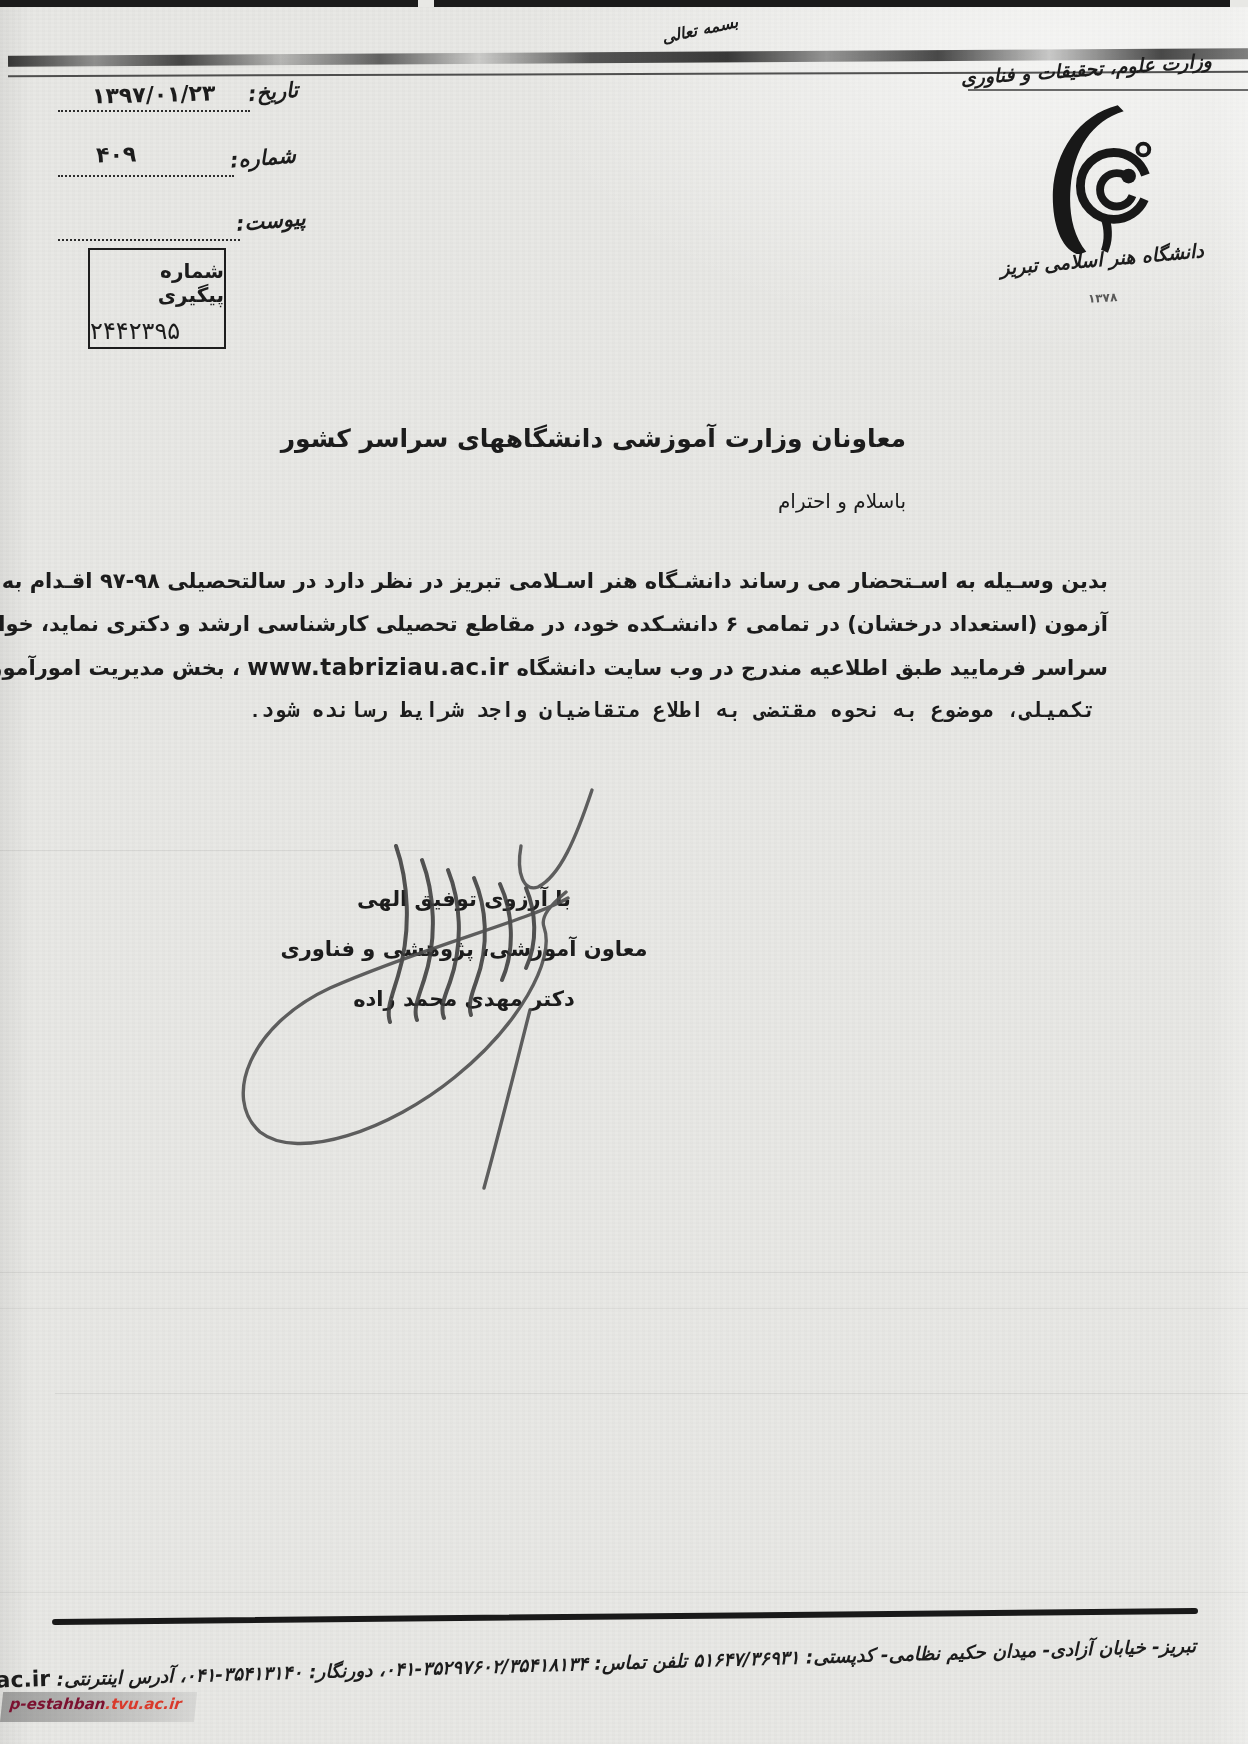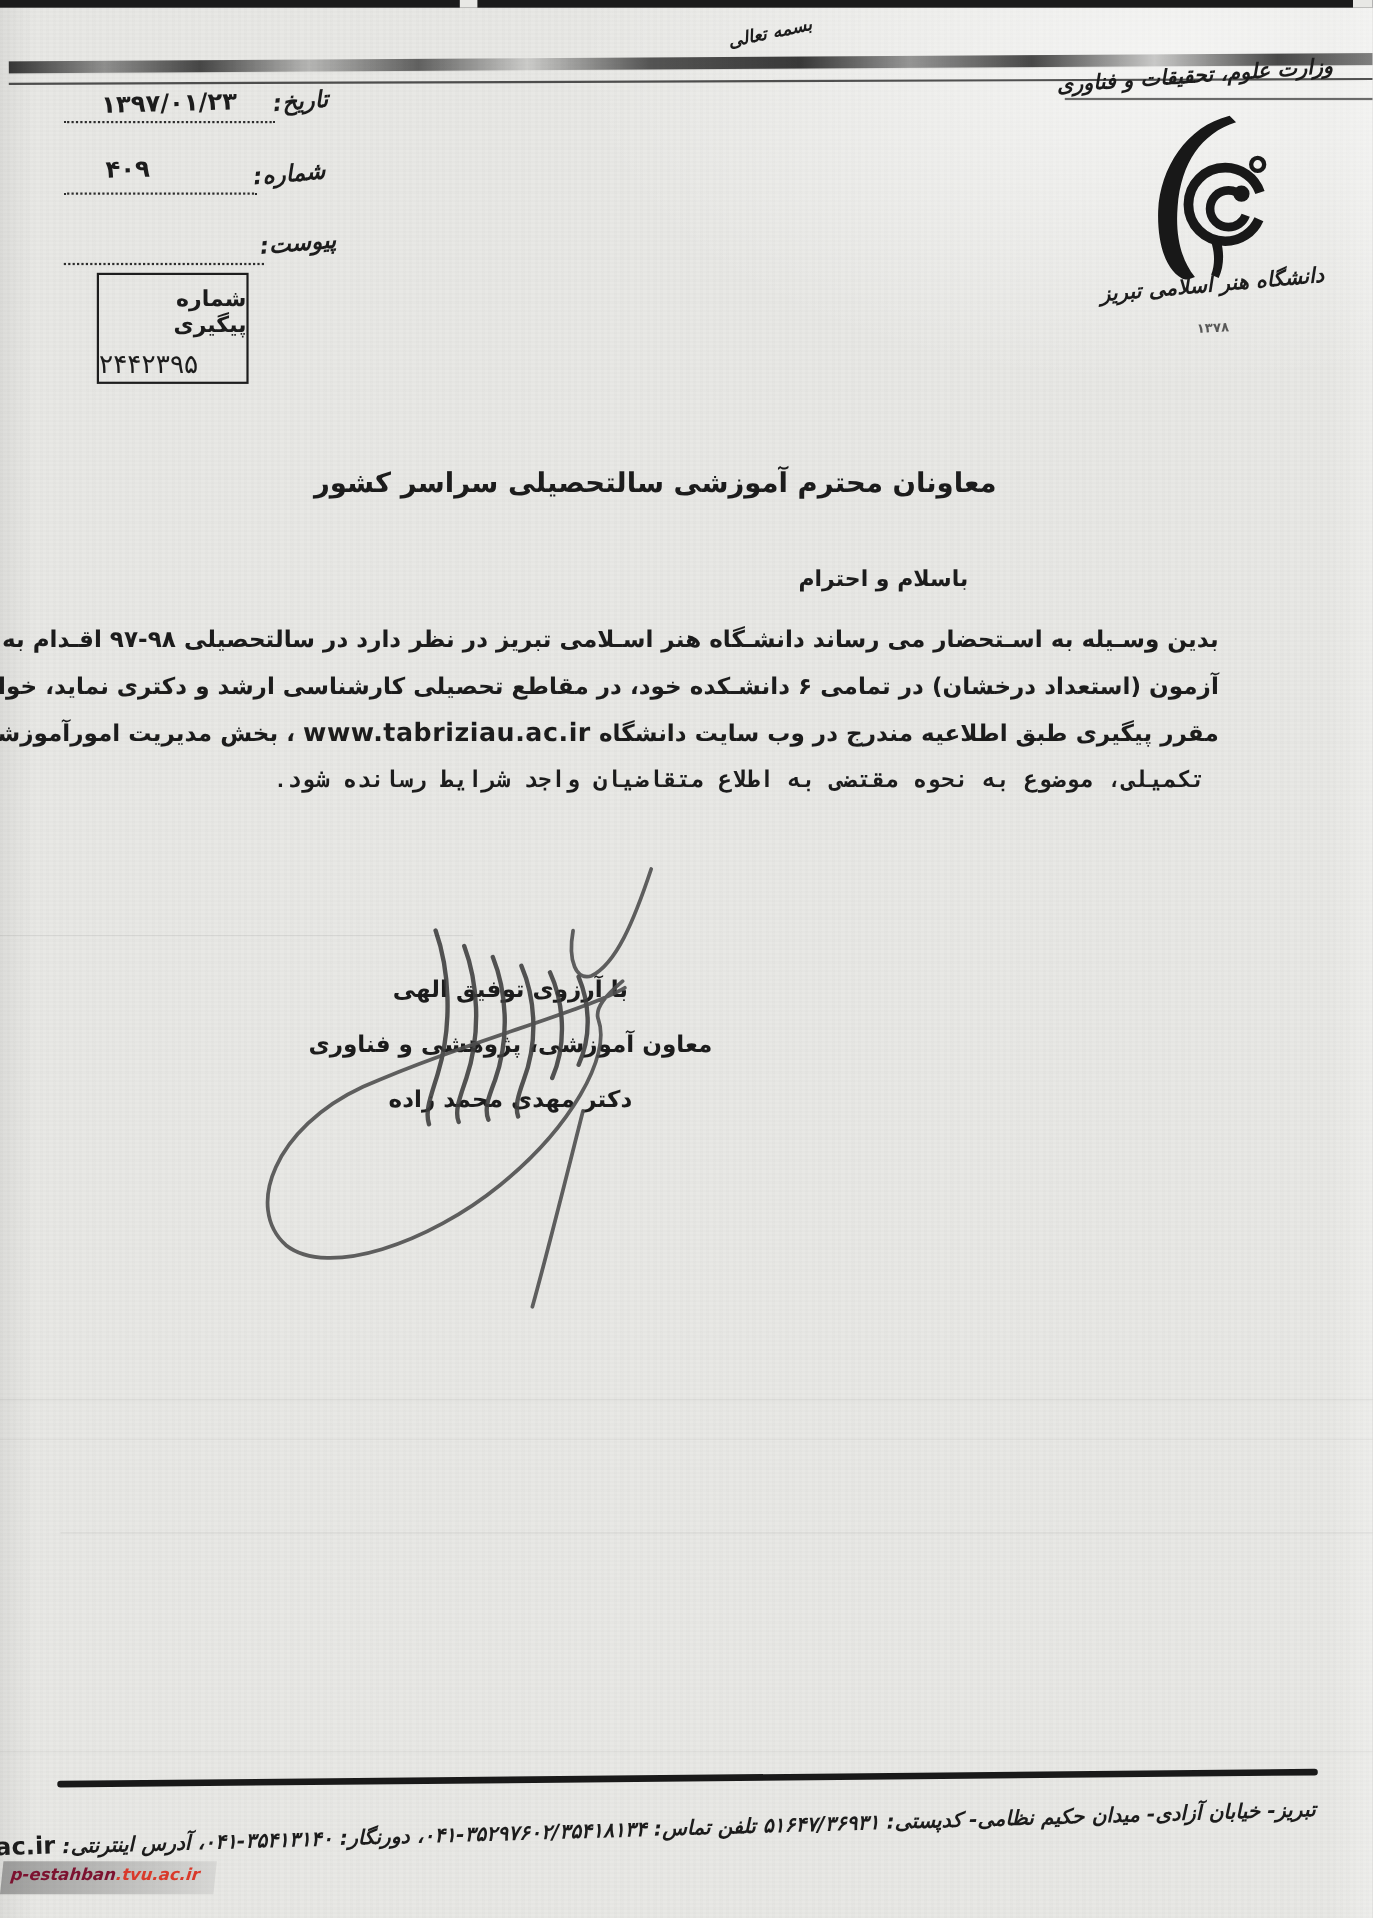--- a/index.html
+++ b/index.html
@@ -36,21 +36,21 @@
   
   .f-label{font-size:21px;font-weight:bold;font-style:italic;direction:rtl;transform:rotate(-5deg);}
   .f-dots{border-bottom:2px dotted #2c2c2c;height:2px;}
   .f-value{font-size:22px;font-weight:bold;letter-spacing:1px;transform:rotate(-1.5deg);direction:ltr;}
   .tracking-box{left:88px;top:248px;width:134px;height:97px;border:2.5px solid #1d1d1d;
     direction:rtl;}
   .tb-label{margin-top:9px;font-size:20px;font-weight:bold;}
   .tb-value{margin-top:10px;font-size:24px;font-weight:normal;letter-spacing:2px;direction:ltr;}
   
   .recipient{left:400px;top:424px;width:506px;font-size:25px;font-weight:bold;direction:rtl;text-align:right;white-space:nowrap;}
-  .salutation{left:700px;top:514px;width:206px;font-size:20px;font-weight:bold;direction:rtl;text-align:center;}
+  .salutation{left:700px;top:489px;width:206px;font-size:20px;font-weight:normal;direction:rtl;text-align:right;}
   .body-block{left:72px;top:560px;width:1036px;direction:rtl;font-size:21px;font-weight:bold;line-height:43px;}
   .jline{text-align:justify;text-align-last:justify;white-space:nowrap;}
   .cline{text-align:center;position:relative;left:82px;font-family:Liberation Mono, monospace;}
   .url{direction:ltr;unicode-bidi:isolate;font-weight:bold;font-size:23px;letter-spacing:.5px;}
   .closing{left:228px;top:874px;width:472px;direction:rtl;text-align:center;font-size:21px;font-weight:bold;line-height:50px;}
   
   .footer-rule{left:52px;top:1608px;width:1146px;height:5.5px;background:#191919;
     transform:rotate(-.55deg);transform-origin:right center;border-radius:3px;}
   .footer-text{left:68px;top:1632px;width:1128px;direction:rtl;font-size:18.5px;font-weight:bold;font-style:italic;
     transform:rotate(-1.7deg);transform-origin:right center;text-align:justify;text-align-last:justify;white-space:nowrap;}
@@ -97,27 +97,27 @@
   <div class="abs f-value" style="left:96px;top:142px;letter-spacing:4px;">۴۰۹</div>
 
   <div class="abs f-label" style="left:236px;top:209px;">پیوست:</div>
   <div class="abs f-dots" style="left:58px;top:237px;width:182px;"></div>
 
   <div class="abs tracking-box">
     <div class="tb-label">شماره پیگیری</div>
     <div class="tb-value">۲۴۴۲۳۹۵</div>
   </div>
 
-  <div class="abs recipient">معاونان محترم آموزشی سالتحصیلی سراسر کشور</div>
+  <div class="abs recipient">معاونان وزارت آموزشی دانشگاههای سراسر کشور</div>
   <div class="abs salutation">باسلام و احترام</div>
 
   <div class="abs body-block">
     <div class="jline">بدین وسـیله به اسـتحضار می رساند دانشـگاه هنر اسـلامی تبریز در نظر دارد در سالتحصیلی ۹۸-۹۷ اقـدام به پذیرش بدون</div>
     <div class="jline">آزمون (استعداد درخشان) در تمامی ۶ دانشـکده خود، در مقاطع تحصیلی کارشناسی ارشد و دکتری نماید، خواهشمند است</div>
-    <div class="jline"><span>مقرر پیگیری طبق اطلاعیه مندرج در وب سایت دانشگاه</span> <span class="url">www.tabriziau.ac.ir</span> <span>، بخش مدیریت امورآموزشی و تحصیلات</span></div>
+    <div class="jline"><span>سراسر فرمایید طبق اطلاعیه مندرج در وب سایت دانشگاه</span> <span class="url">www.tabriziau.ac.ir</span> <span>، بخش مدیریت امورآموزشی و تحصیلات</span></div>
     <div class="cline">تکمیلی، موضوع به نحوه مقتضی به اطلاع متقاضیان واجد شرایط رسانده شود.</div>
   </div>
 
   <div class="abs closing">
     <div>با آرزوی توفیق الهی</div>
     <div>معاون آموزشی، پژوهشی و فناوری</div>
     <div>دکتر مهدی محمد زاده</div>
   </div>
 
   <div class="abs" style="left:200px;top:780px;width:400px;height:420px;">

